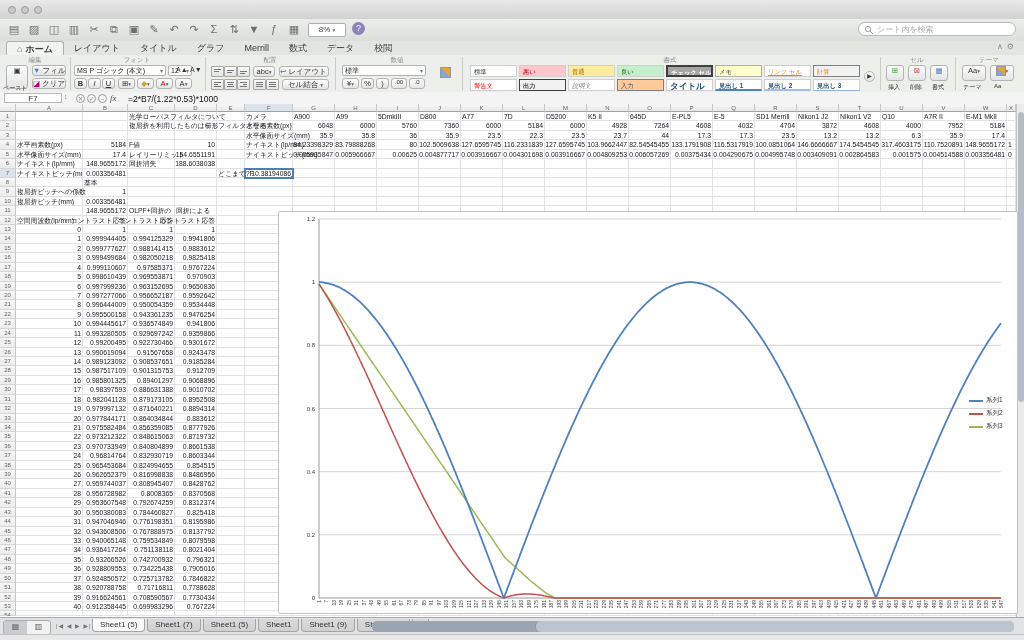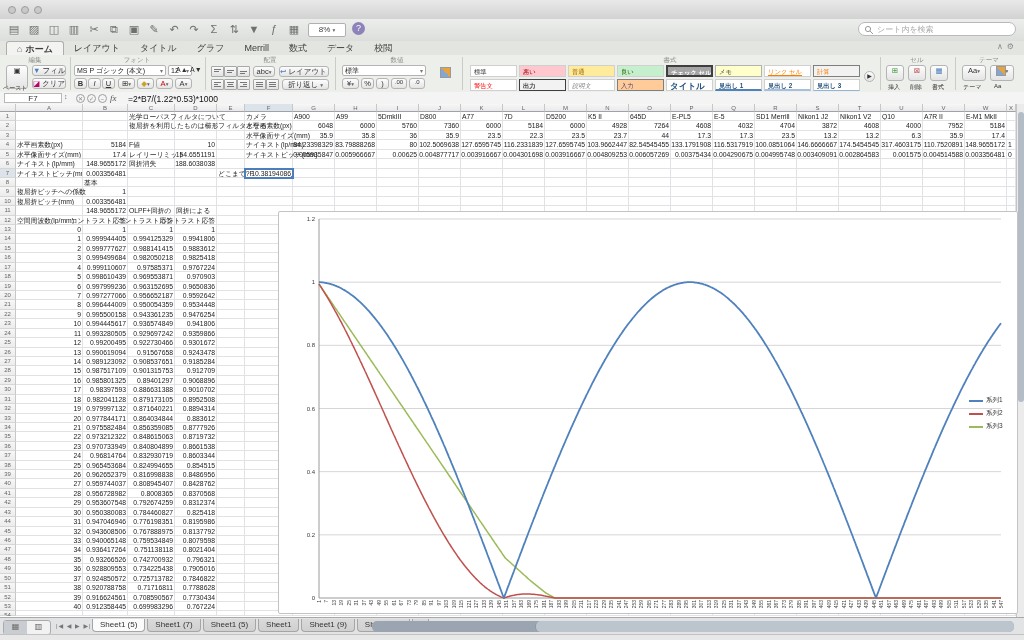--- a/index.html
+++ b/index.html
@@ -239,21 +239,21 @@
   <span class="alico" style="position:absolute;left:253px;top:24px">
       <i style="top:2px"></i>
       <i style="top:4px"></i>
       <i style="top:6px"></i>
     </span>
   <span class="alico" style="position:absolute;left:266px;top:24px">
       <i style="top:2px"></i>
       <i style="top:4px"></i>
       <i style="top:6px"></i>
     </span>
-  <div class="rbtn" style="left:282px;top:24px;width:47px;height:11px"><span>折り返し</span> <span class="caret">▾</span></div>
+  <div class="rbtn" style="left:282px;top:24px;width:47px;height:11px"><span>セル結合</span> <span class="caret">▾</span></div>
 
   <div class="combo" style="left:342px;top:10px;width:84px;height:11px"><span>標準</span></div>
   <div class="rbtn" style="left:342px;top:23px;width:17px;height:11px"><span>¥</span><span class="caret">▾</span></div>
   <div class="rbtn" style="left:361px;top:23px;width:13px;height:11px">%</div>
   <div class="rbtn" style="left:376px;top:23px;width:13px;height:11px">)</div>
   <div class="rbtn" style="left:391px;top:23px;width:16px;height:11px;font-size:6px">.00</div>
   <div class="rbtn" style="left:409px;top:23px;width:16px;height:11px;font-size:6px">.0</div>
 
   <div style="position:absolute;left:430px;top:8px;width:30px;text-align:center">
     <span class="sq2"></span>

